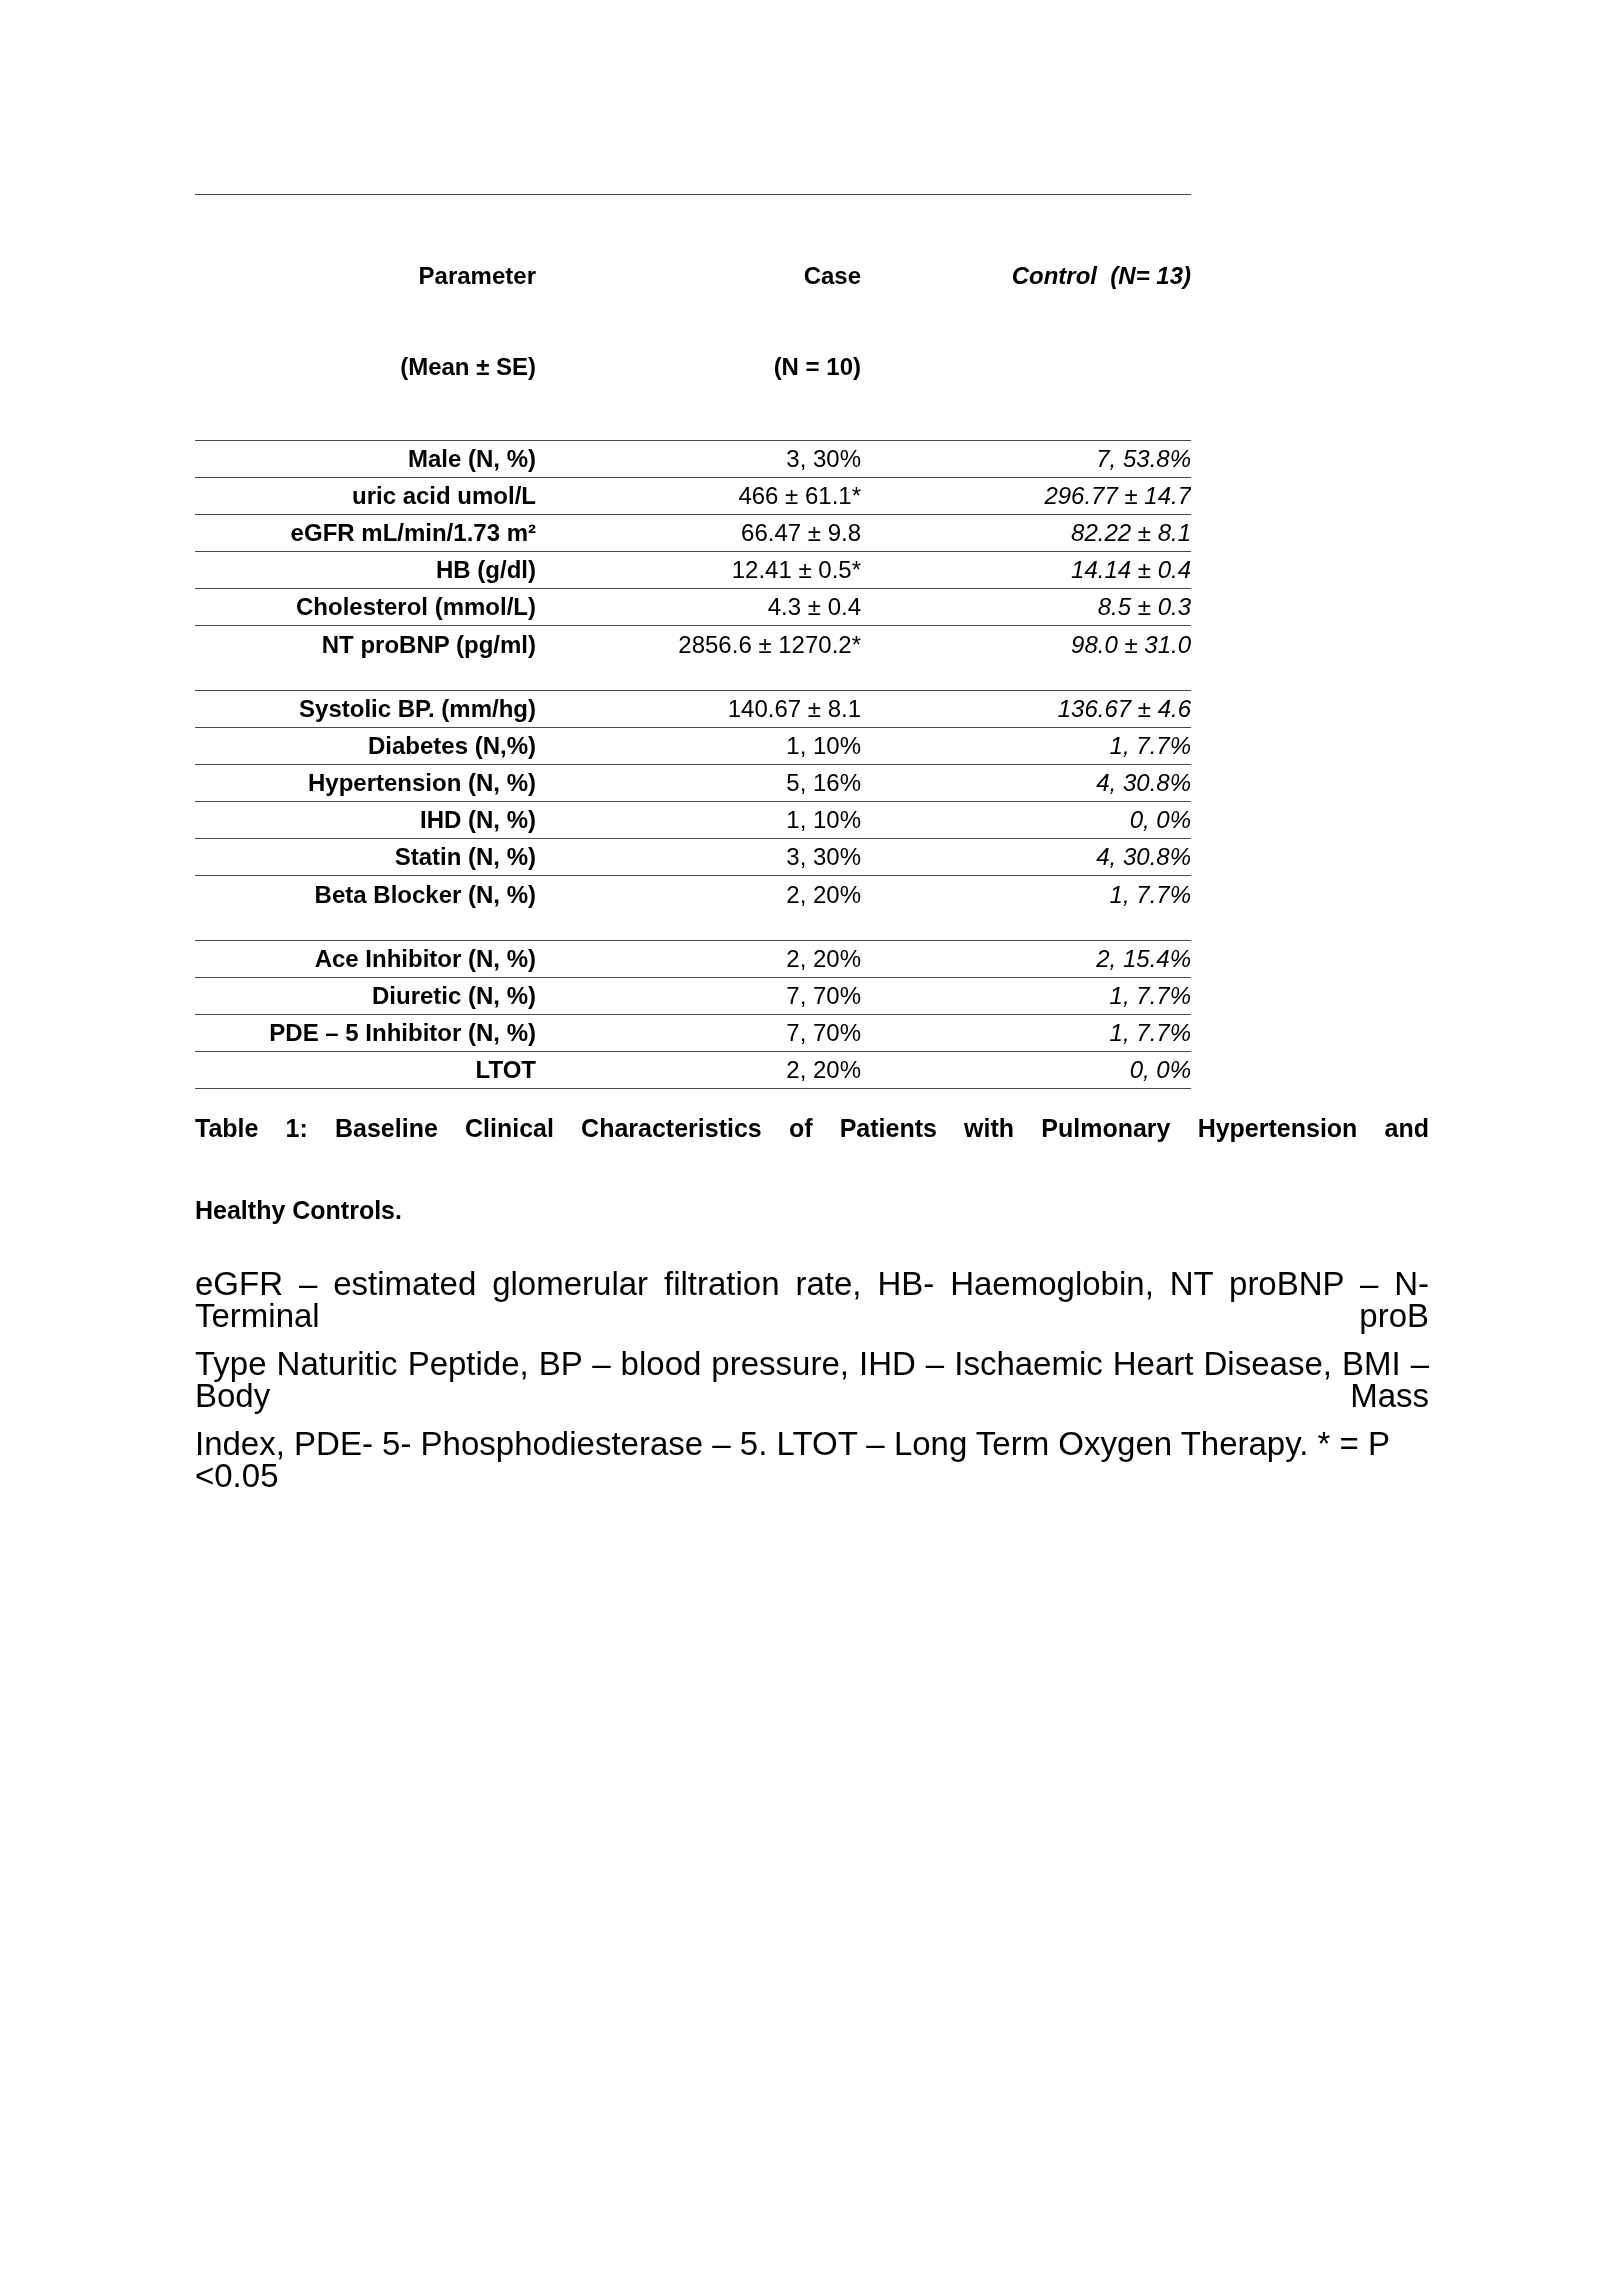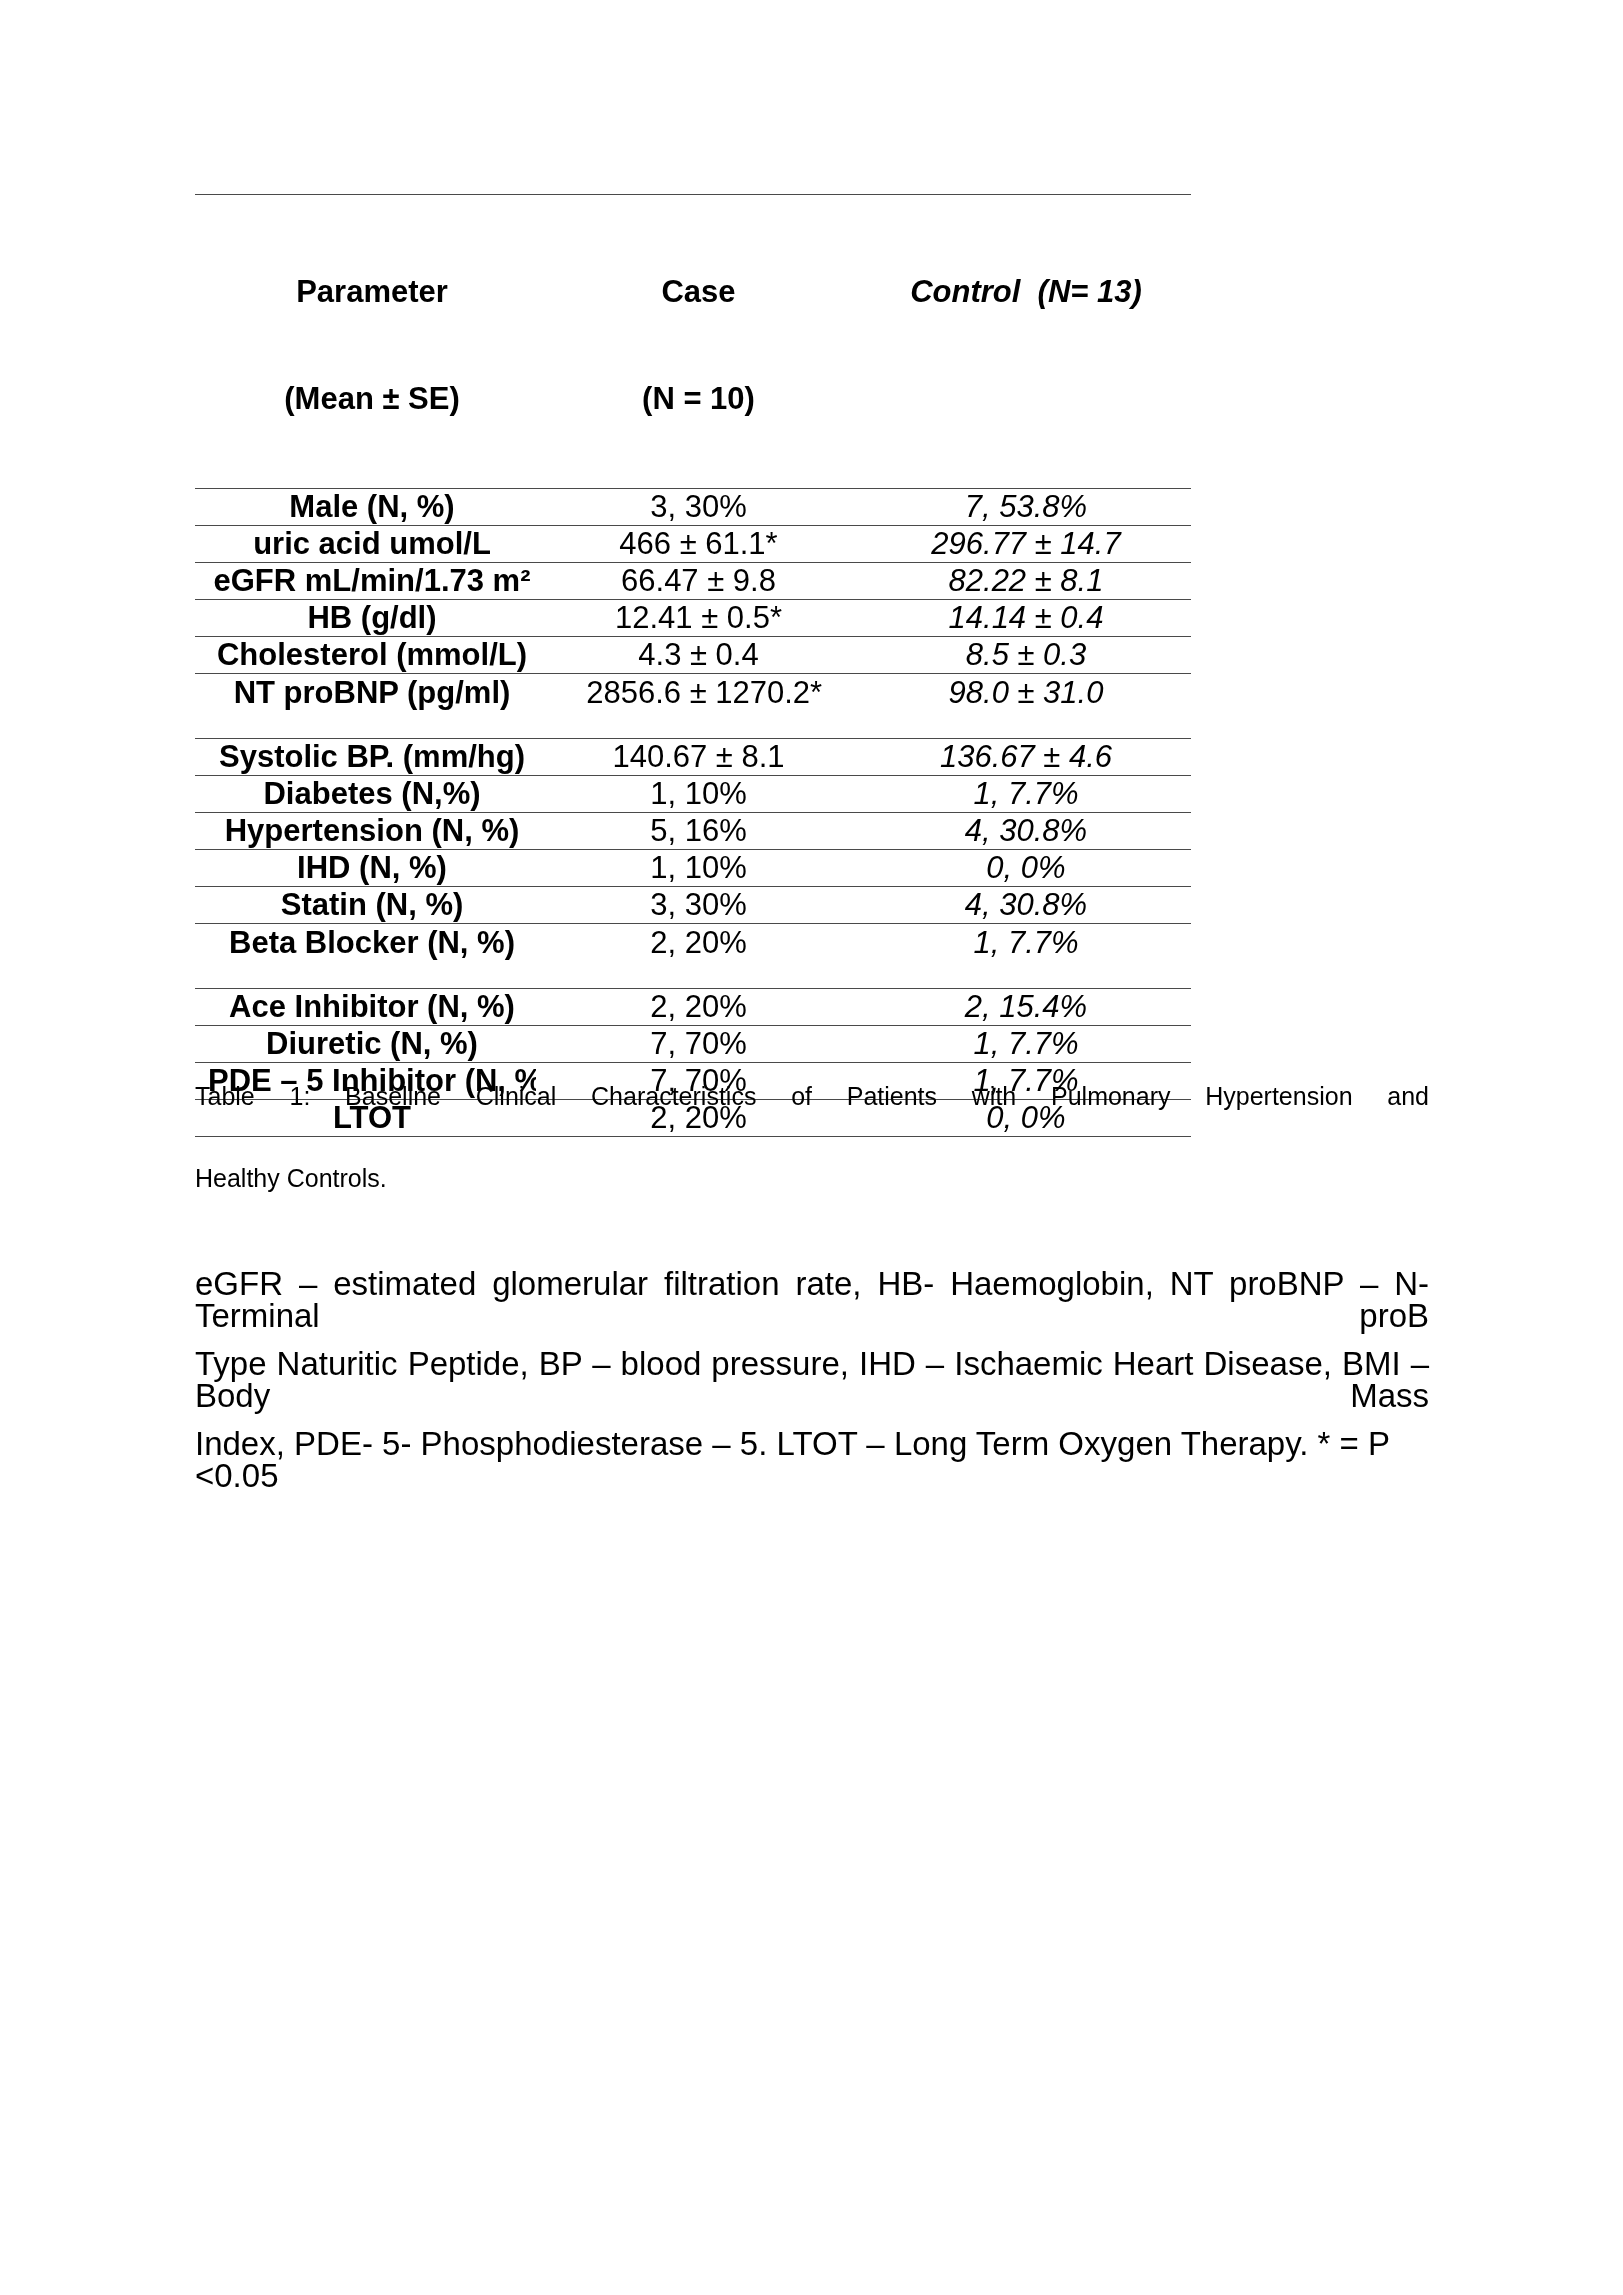--- a/index.html
+++ b/index.html
@@ -19,22 +19,22 @@
   
   .clinical-table {
     position: absolute;
     left: 195px; top: 194px;
     width: 995px;
     border-collapse: collapse;
     table-layout: fixed;
     border-top: 1.6px solid #4a4a4a;
   }
   .clinical-table th, .clinical-table td {
-    font-size: 31px;
-    text-align: center;
+    font-size: 24px;
+    text-align: right;
     white-space: pre;
     overflow: hidden;
   }
   .header-row th {
     height: 78px;
     vertical-align: top;
     padding-top: 7.3px;
     font-weight: 700;
     border-bottom: 1.6px solid #4a4a4a;
   }
@@ -53,24 +53,24 @@
   .c1 { width: 341px; }
   .c2 { width: 325px; }
   .c3 { width: 330px; font-style: italic; }
   .param { font-weight: 700; padding-left: 13px; }
   .val   { font-weight: 400; }
   .val.indent { padding-left: 11.4px; }
 
   
   .caption {
     position: absolute;
-    left: 195px; top: 1080px;
+    left: 195px; top: 1112px;
     width: 1234px;
     font-size: 25px;
-    font-weight: 400;
+    font-weight: 700;
   }
   .caption-line {
     height: 32px;
     line-height: 32px;
     margin-bottom: 50px;
     white-space: normal;
   }
 
   
   .footnote {

